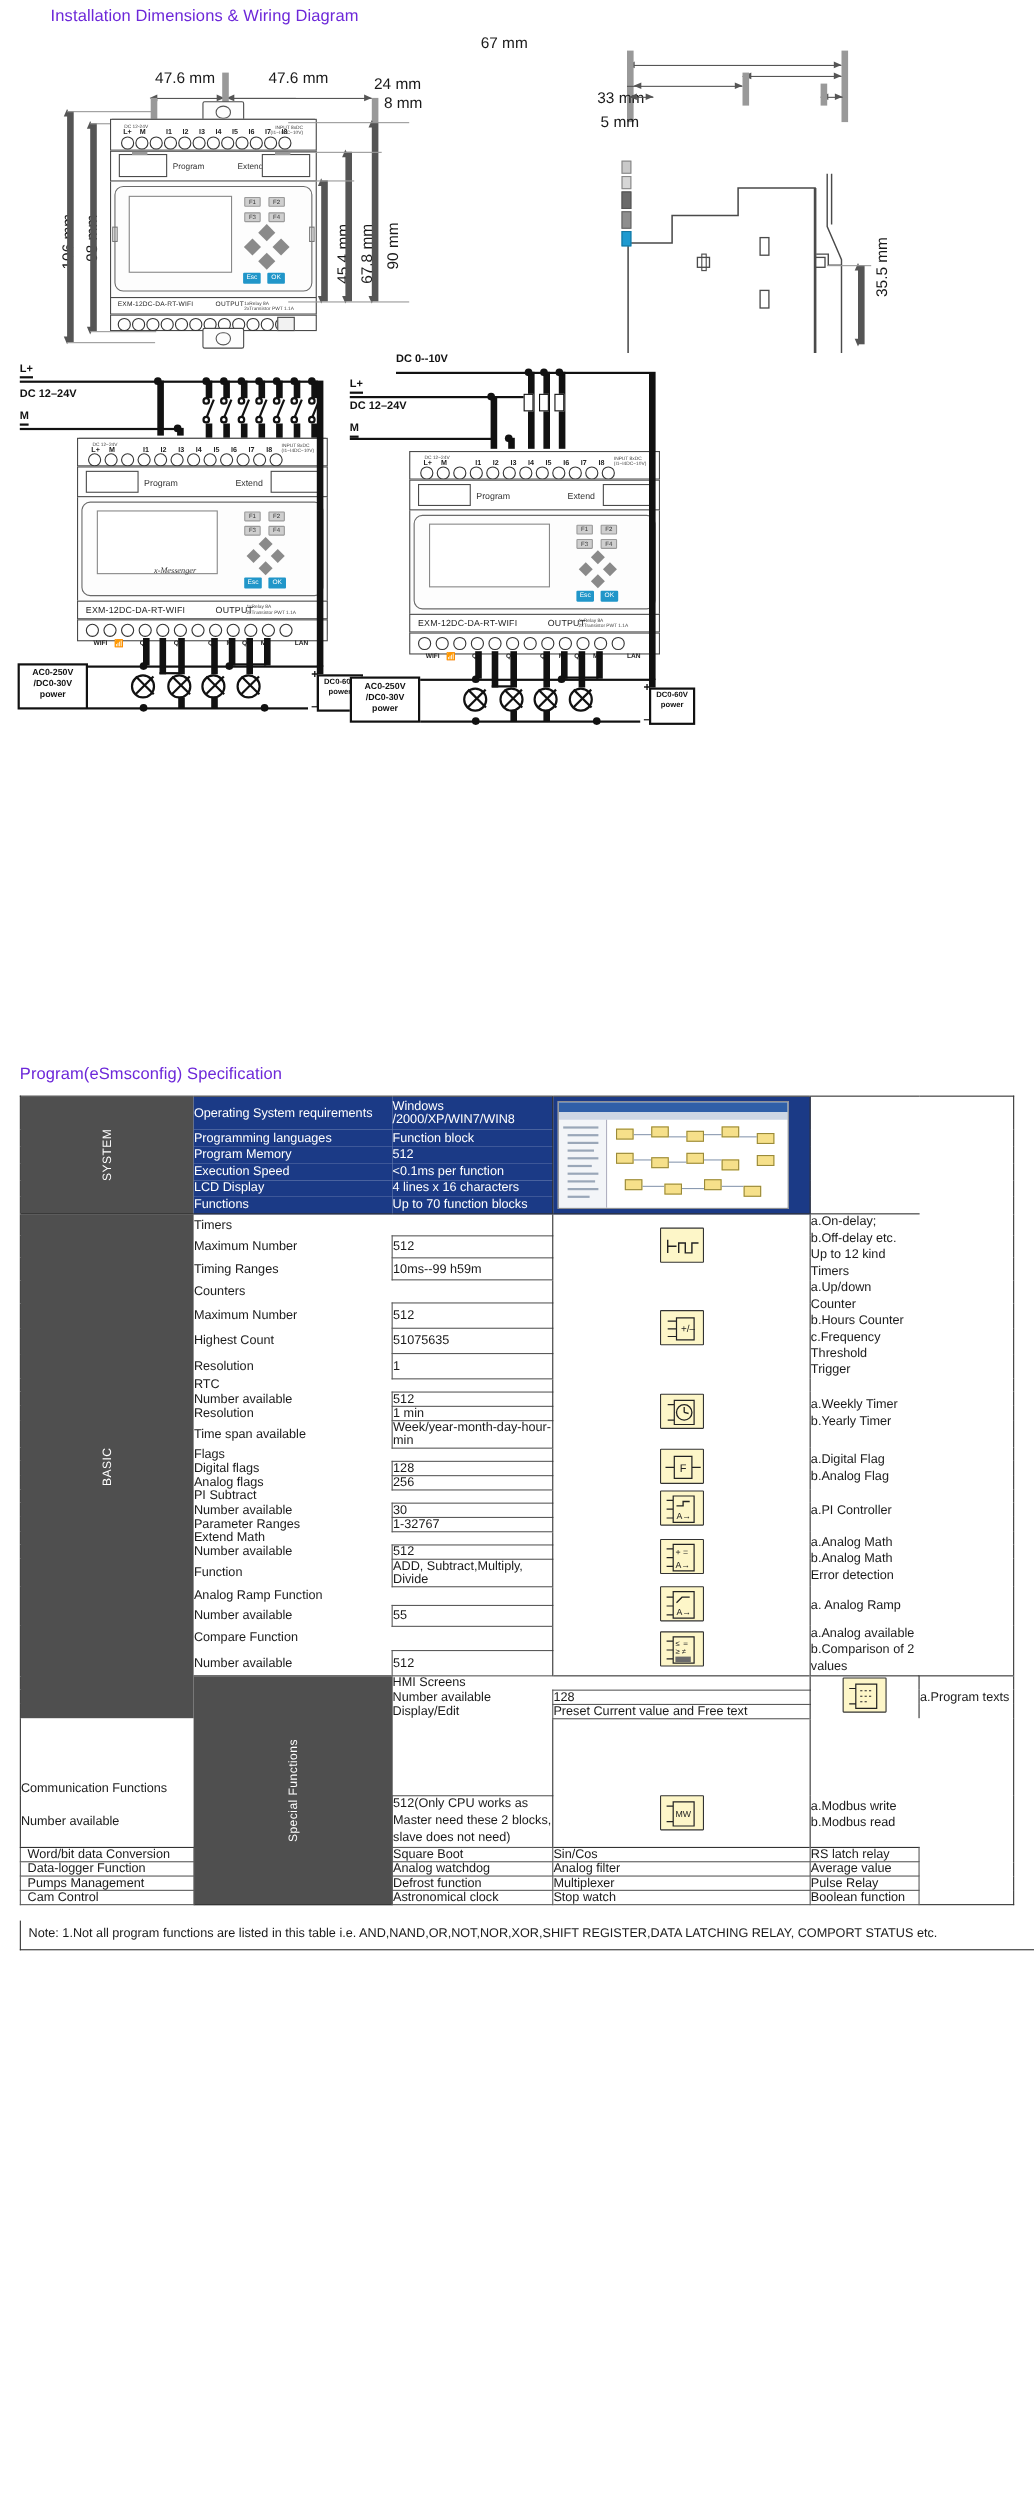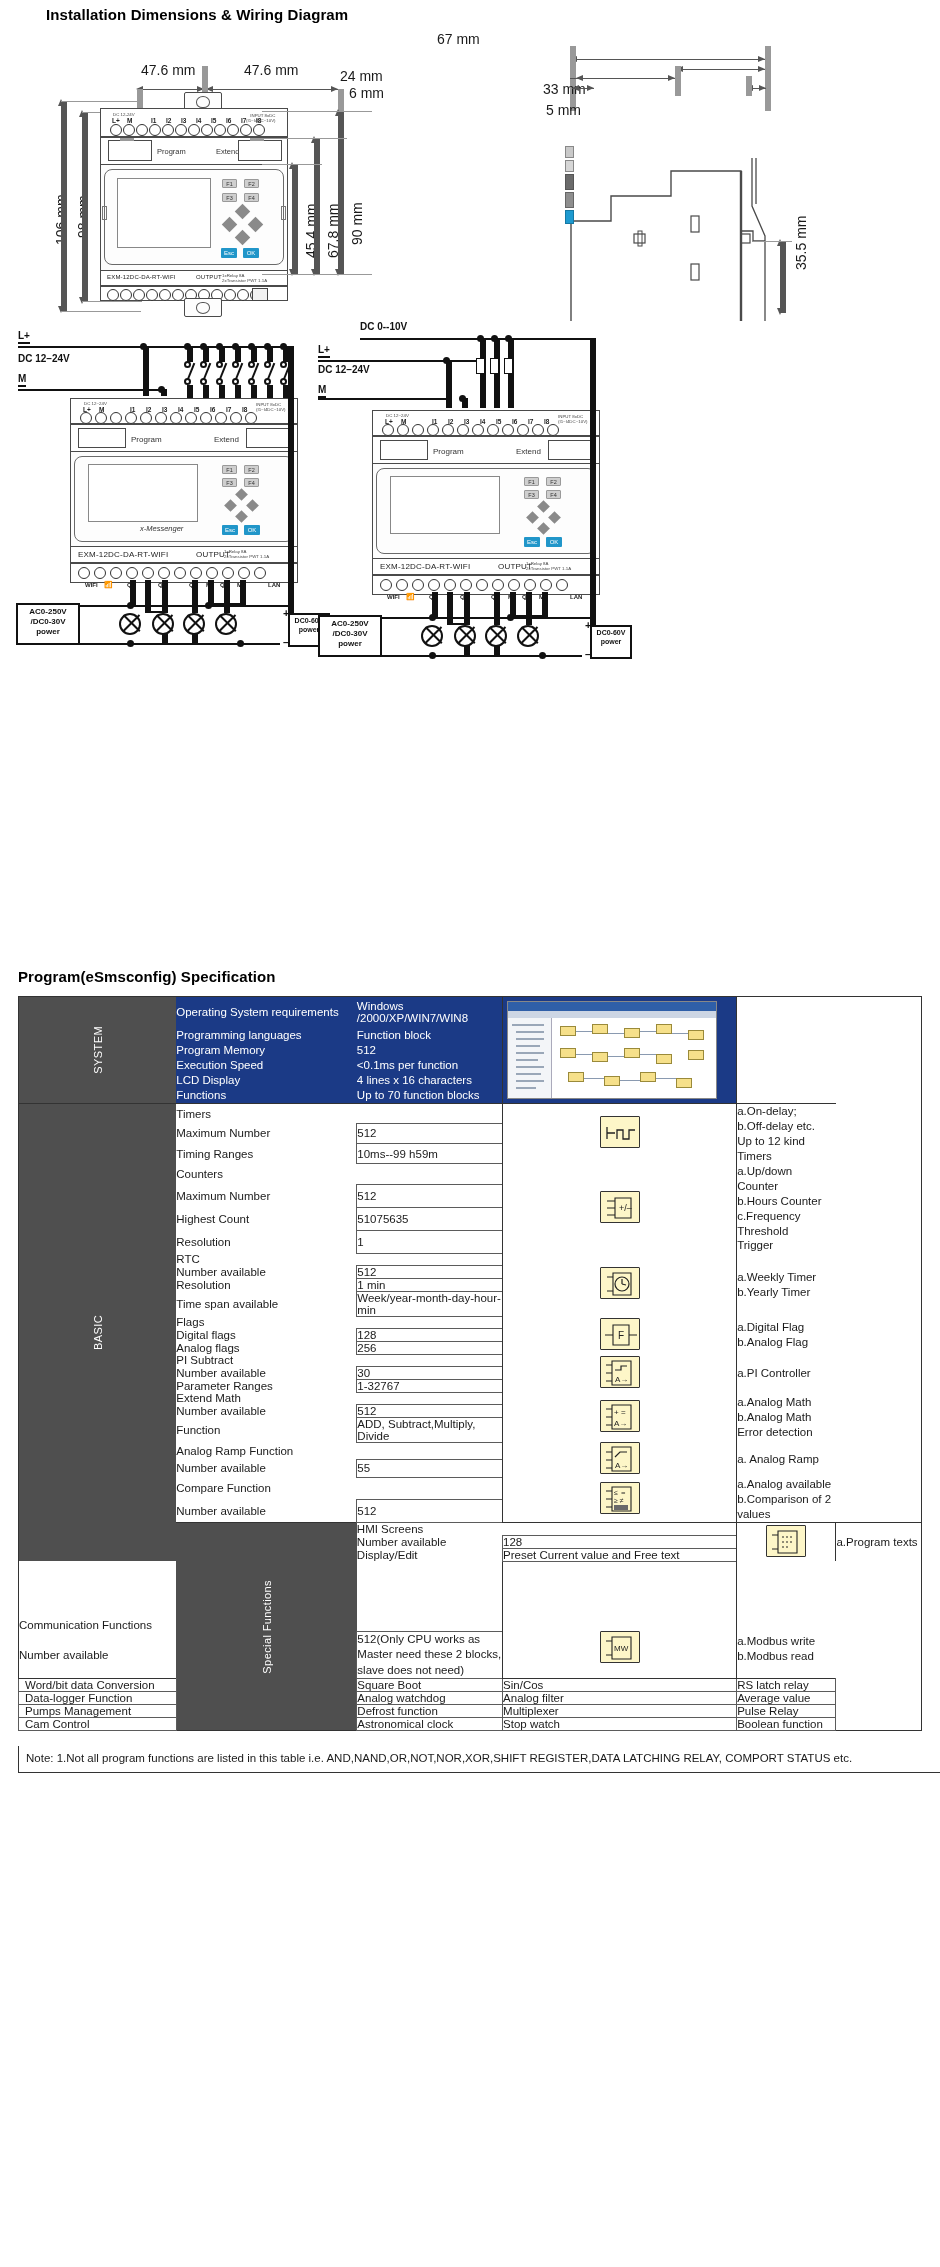--- a/index.html
+++ b/index.html
@@ -8,21 +8,21 @@
     width:940px; height:2267px;
     background:#ffffff;
     font-family:"Liberation Sans", sans-serif;
     color:#1a1a1a;
     position:relative;
     overflow:hidden;
   }
 
   
   .section-title{
-    font-size:15px; font-weight:bold; color:#000000;
+    font-size:15px; font-weight:normal; color:#6d28d9;
     letter-spacing:.1px;
   }
   #title-install{ position:absolute; left:46px; top:6px; }
   #title-prog{ position:absolute; left:18px; top:968px; }
 
   
   .draw-area{ position:absolute; left:0; top:26px; width:940px; height:290px; }
   .dim-txt{ position:absolute; font-size:14px; color:#1a1a1a; white-space:nowrap;
             font-family:"Liberation Sans", sans-serif; }
   .dim-txt.v{ transform-origin:0 0; transform:rotate(-90deg); }
@@ -235,21 +235,21 @@
   <div class="arrowD" style="left:311px;top:243px;"></div>
   <div class="ln v" style="left:338px;top:85px;height:163px;"></div>
   <div class="arrowU" style="left:335px;top:83px;"></div>
   <div class="arrowD" style="left:335px;top:243px;"></div>
   <div class="ln h thin" style="left:262px;top:138px;width:60px;"></div>
   <div class="ln h thin" style="left:262px;top:112px;width:85px;"></div>
   <div class="ln h thin" style="left:262px;top:85px;width:110px;"></div>
   <div class="ln h thin" style="left:262px;top:248px;width:110px;"></div>
 
   <div class="dim-txt" style="left:340px;top:42px;">24 mm</div>
-  <div class="dim-txt" style="left:349px;top:59px;">6 mm</div>
+  <div class="dim-txt" style="left:349px;top:59px;">8 mm</div>
 
   <div class="dim-txt" style="left:437px;top:5px;">67 mm</div>
   <div class="ln h" style="left:570px;top:33px;width:195px;"></div>
   <div class="arrowL" style="left:570px;top:30px;"></div>
   <div class="arrowR" style="left:758px;top:30px;"></div>
   <div class="ln v thin" style="left:570px;top:20px;height:65px;"></div>
   <div class="ln v thin" style="left:765px;top:20px;height:65px;"></div>
 
   <div class="ln h" style="left:570px;top:52px;width:105px;"></div>
   <div class="arrowL" style="left:576px;top:49px;"></div>
@@ -403,21 +403,21 @@
     <div class="keypad-sq" style="left:222px;top:147px;">F1</div>
     <div class="keypad-sq" style="left:244px;top:147px;">F2</div>
     <div class="keypad-sq" style="left:222px;top:160px;">F3</div>
     <div class="keypad-sq" style="left:244px;top:160px;">F4</div>
     <div class="diamond" style="left:237px;top:172px;width:9px;height:9px;"></div>
     <div class="diamond" style="left:226px;top:183px;width:9px;height:9px;"></div>
     <div class="diamond" style="left:248px;top:183px;width:9px;height:9px;"></div>
     <div class="diamond" style="left:237px;top:194px;width:9px;height:9px;"></div>
     <div class="keypad-esc" style="left:222px;top:207px;">Esc</div>
     <div class="keypad-esc" style="left:244px;top:207px;">OK</div>
-    <div class="wordmark" style="left:140px;top:206px;">x-Messenger</div>
+    <div class="wordmark" style="left:140px;top:196px;font-family:Liberation Serif, serif;">x-Messenger</div>
 
     <div class="plc-band" style="left:70px;top:228px;width:228px;height:17px;"></div>
     <div class="model-lbl" style="left:78px;top:232px;font-size:8px;">EXM-12DC-DA-RT-WIFI</div>
     <div class="model-lbl" style="left:196px;top:232px;font-size:8px;">OUTPUT</div>
     <div class="tiny" style="left:224px;top:231px;">1xRelay 8A<br>2xTransistor PWT 1.1A</div>
 
     <div class="plc-band" style="left:70px;top:245px;width:228px;height:20px;"></div>
     <div class="term-row" style="left:78px;top:249px;gap:4px;">
       <div class="term"></div>
         <div class="term"></div>

